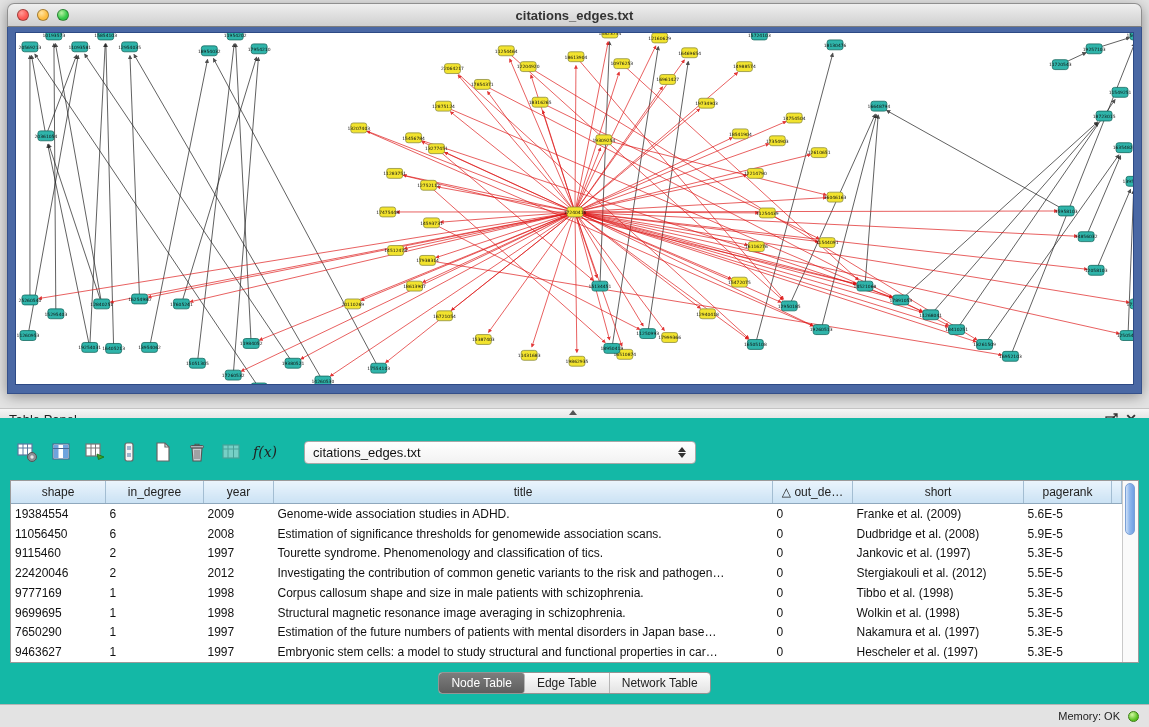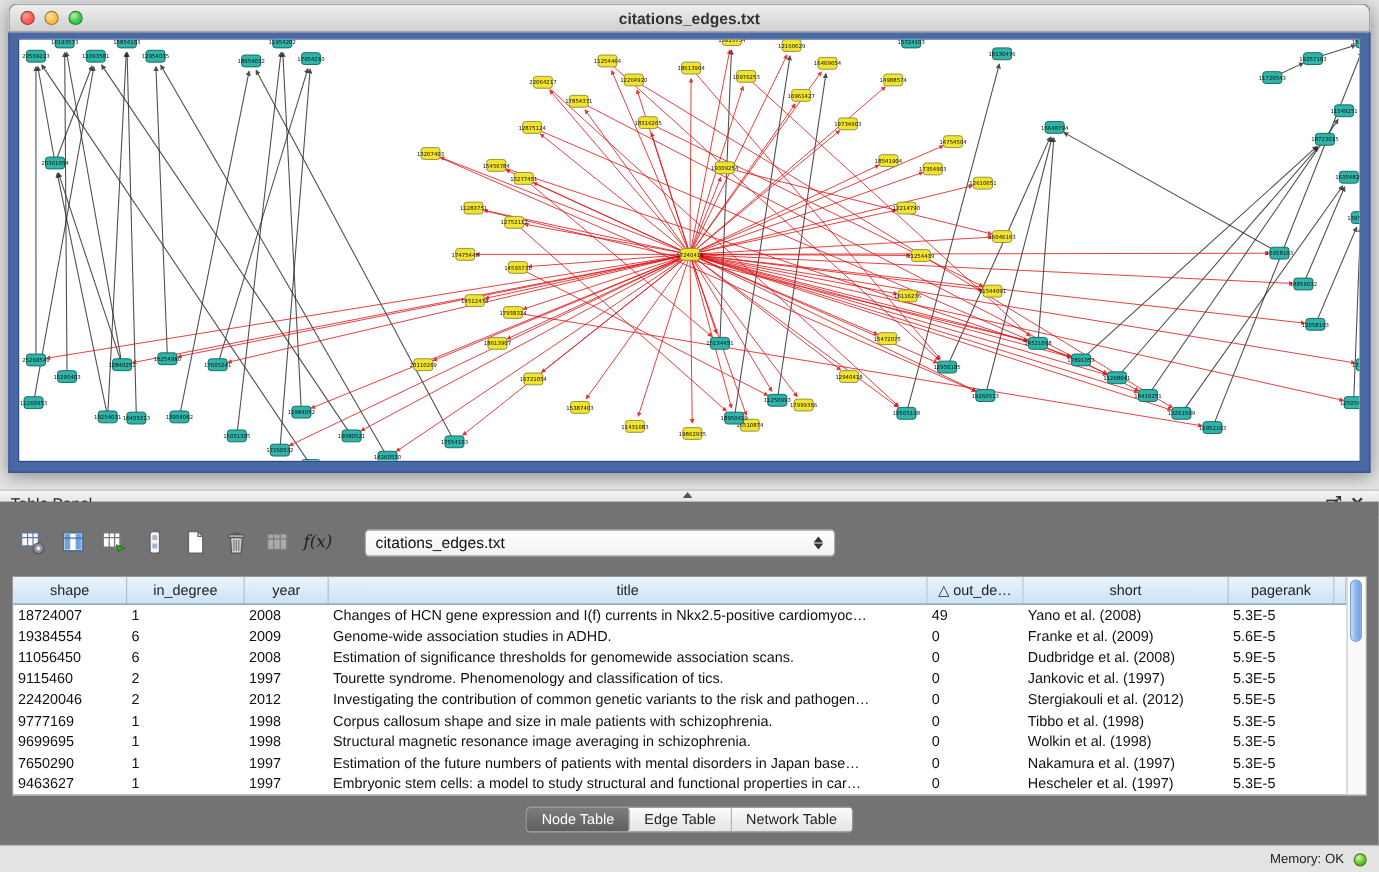--- a/index.html
+++ b/index.html
@@ -23,21 +23,21 @@
   .nt{fill:#2fb4aa;stroke:#14695f;stroke-width:.8;}
   .nl{font-family:"DejaVu Sans",sans-serif;font-size:4.5px;fill:#111;}
 
   
   .tp-header{position:absolute;left:0;top:408px;width:1149px;height:22px;background:linear-gradient(#f6f6f6,#d2d2d2);border-top:1px solid #c4c4c4;border-bottom:1px solid #9a9a9a;box-sizing:border-box;display:flex;align-items:center;}
   .tp-title{font-size:13px;color:#222;padding-left:9px;flex:1;}
   .tp-hbtn{width:20px;height:18px;display:flex;align-items:center;justify-content:center;cursor:default;color:#333;}
   .tp-close{font-size:14px;font-weight:700;margin-right:8px;}
   .splitter-handle{position:absolute;left:569px;top:1px;width:0;height:0;border-left:4px solid transparent;border-right:4px solid transparent;border-bottom:5px solid #555;}
 
-  .tp-body{position:absolute;left:0;top:418px;width:1149px;height:287px;background:#737373;border-bottom:1px solid #b5b5b5;box-sizing:border-box;}
+  .tp-body{position:absolute;left:0;top:418px;width:1149px;height:287px;background:#14b8a6;border-bottom:1px solid #b5b5b5;box-sizing:border-box;}
   .toolbar{display:flex;align-items:center;margin:18px 0 0 14px;height:32px;}
   .tbtn{width:26px;height:26px;display:flex;align-items:center;justify-content:center;margin-right:8px;}
   .fx{font-family:"DejaVu Serif",serif;font-style:italic;font-size:14px;color:#222;}
   .combo{margin-left:18px;width:392px;height:23px;background:linear-gradient(#ffffff,#f2f2f2);border:1px solid #a8a8a8;border-radius:4px;display:flex;align-items:center;box-sizing:border-box;}
   .combo-text{flex:1;font-size:13px;color:#111;padding-left:8px;}
   .combo-arrows{width:18px;display:flex;flex-direction:column;align-items:center;gap:1px;padding-right:4px;}
   .tri-up{width:0;height:0;border-left:4px solid transparent;border-right:4px solid transparent;border-bottom:5px solid #333;}
   .tri-dn{width:0;height:0;border-left:4px solid transparent;border-right:4px solid transparent;border-top:5px solid #333;}
 
   .table-wrap{margin:12px 10px 0;height:183px;background:#fff;border:1px solid #9a9a9a;box-sizing:border-box;display:flex;overflow:hidden;}
@@ -680,30 +680,20 @@
             <th class="c2">year</th>
             <th class="c3">title</th>
             <th class="c4">△ out_de…</th>
             <th class="c5">short</th>
             <th class="c6">pagerank</th>
             <th class="cf"></th>
           </tr>
         </thead>
       <tbody id="tbody">
           <tr>
-            <td class="c0">18724007</td>
-            <td class="c1">1</td>
-            <td class="c2">2008</td>
-            <td class="c3">Changes of HCN gene expression and I(f) currents in Nkx2.5-positive cardiomyoc…</td>
-            <td class="c4">49</td>
-            <td class="c5">Yano et al. (2008)</td>
-            <td class="c6">5.3E-5</td>
-            <td class="cf"></td>
-          </tr>
-          <tr>
             <td class="c0">19384554</td>
             <td class="c1">6</td>
             <td class="c2">2009</td>
             <td class="c3">Genome-wide association studies in ADHD.</td>
             <td class="c4">0</td>
             <td class="c5">Franke et al. (2009)</td>
             <td class="c6">5.6E-5</td>
             <td class="cf"></td>
           </tr>
           <tr>

